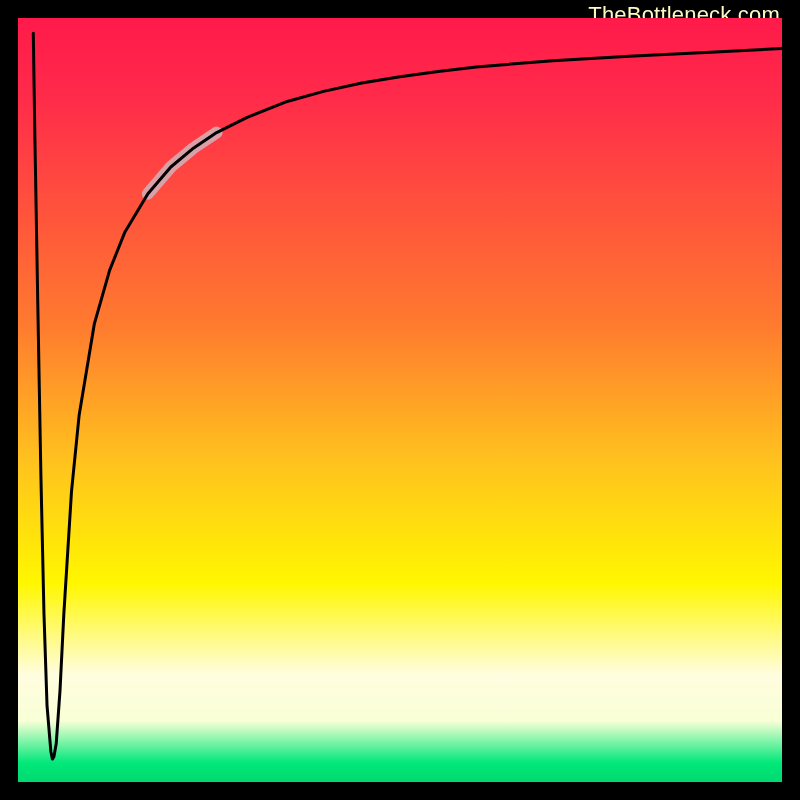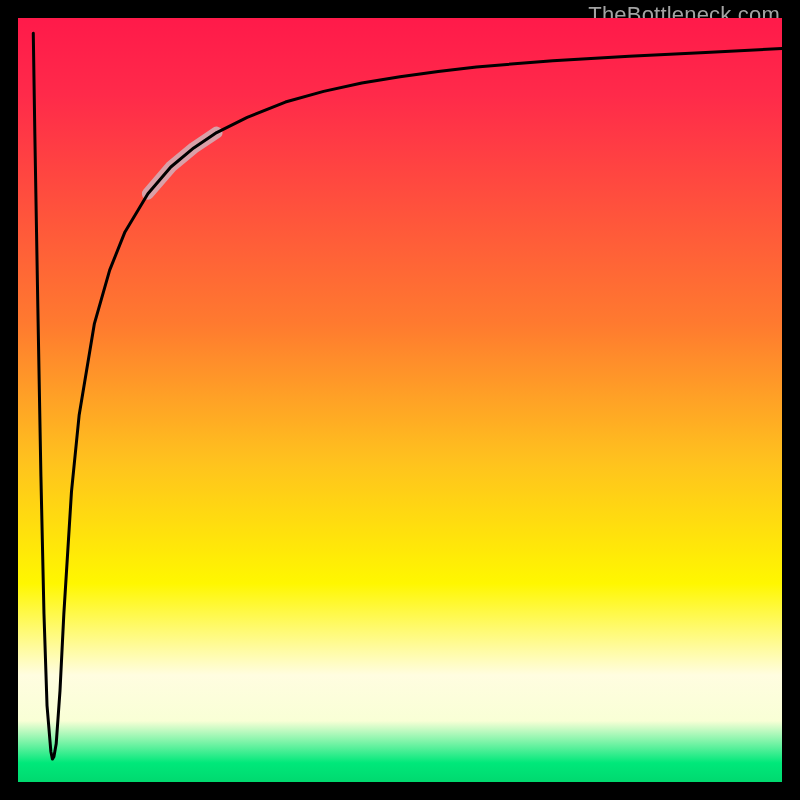--- a/index.html
+++ b/index.html
@@ -34,21 +34,21 @@
       #fffde0 86%,
       #f9ffd6 92%,
       #00e87a 97.5%,
       #00d96f 100%
     );
   }
   .watermark {
     position: absolute;
     top: 2px;
     right: 20px;
-    color: #a3a3a3;
+    color: #fef9c3;
     font-size: 22px;
     font-weight: 500;
     letter-spacing: 0.2px;
     user-select: none;
   }
   svg.curve {
     position: absolute;
     left: 0;
     top: 0;
     width: 764px;

